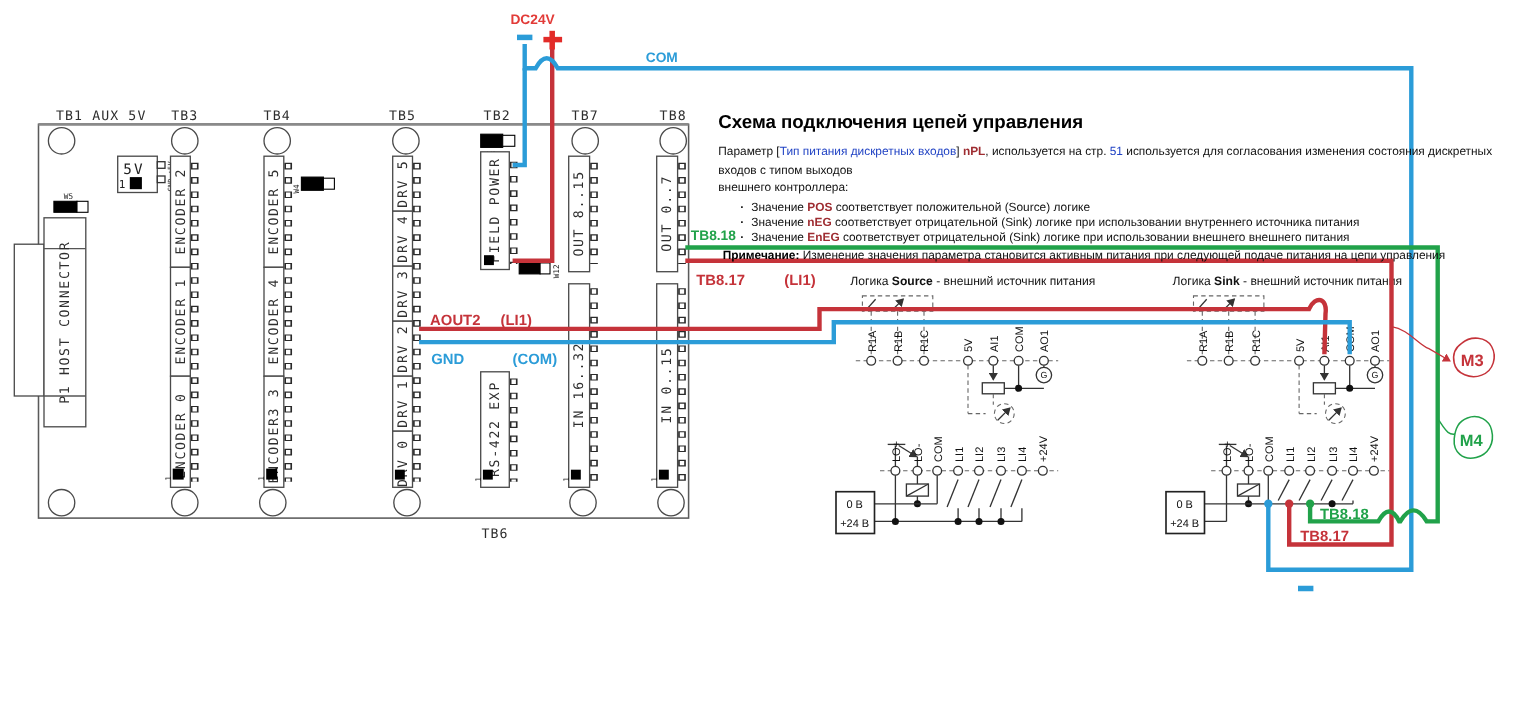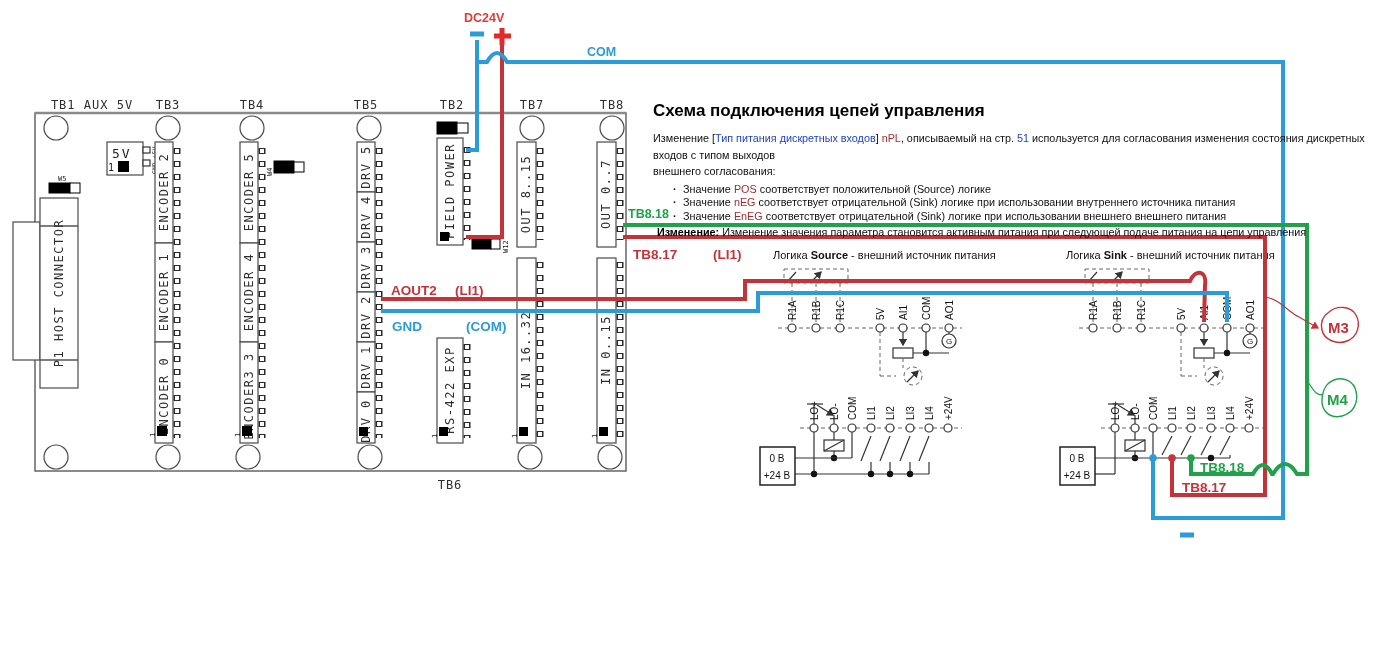--- a/index.html
+++ b/index.html
@@ -41,21 +41,21 @@
   .wlbl{font-family:"Liberation Sans",sans-serif;font-weight:bold;}
   .lr{fill:#c5333a;} .lb{fill:#2b9cd8;} .lg{fill:#21a24a;} .ldc{fill:#e23b38;}
   .f12{font-size:12.5px;} .f13{font-size:13.5px;} .f14{font-size:15px;}
   
   #textblock{position:absolute;left:653px;top:101px;width:733px;color:#101010;
              font-size:10.8px;line-height:16.5px;}
   #textblock h1{font-size:17px;line-height:20px;margin:0 0 9px 0;font-weight:bold;color:#000;}
   #textblock p{margin:0;}
   .link{color:#2143c4;}
   .plink{color:#2143c4;margin-top:20px;}
-  .kw{color:#9e2c31;font-weight:normal;}
+  .kw{color:#9e2c31;font-weight:bold;}
   ul.blts{list-style:none;margin:3px 0 0 0;padding:0 0 0 30px;}
   ul.blts li{line-height:13.6px;position:relative;}
   ul.blts li::before{content:"\00B7";position:absolute;left:-10px;font-weight:bold;}
   .note{margin-top:1px !important;padding-left:4px;}
   .note b{color:#000;}
 </style>
 </head>
 <body>
 
 <div id="stage">
@@ -453,21 +453,21 @@
     <text class="wlbl lb f13" x="466" y="331">(COM)</text>
     <text class="wlbl lg f13" x="1200" y="472">TB8.18</text>
     <text class="wlbl lr f13" x="1182" y="492">TB8.17</text>
     <text class="wlbl lr f14" x="1328" y="333">M3</text>
     <text class="wlbl lg f14" x="1327" y="405">M4</text>
   </g>
 </svg>
 
 <div id="textblock">
   <h1>Схема подключения цепей управления</h1>
-  <p><span>Изменение [</span><span class="link">Тип питания дискретных входов</span><span>] </span><b class="kw">nPL</b><span>, описываемый на стр. </span><span class="plink">51</span><span> используется для согласования изменения состояния дискретных входов с типом выходов</span><br><span>внешнего согласования:</span></p>
+  <p><span>Параметр [</span><span class="link">Тип питания дискретных входов</span><span>] </span><b class="kw">nPL</b><span>, используется на стр. </span><span class="plink">51</span><span> используется для согласования изменения состояния дискретных входов с типом выходов</span><br><span>внешнего контроллера:</span></p>
   <ul class="blts">
     <li><span>Значение </span><b class="kw">POS</b><span> соответствует положительной (Source) логике</span></li>
     <li><span>Значение </span><b class="kw">nEG</b><span> соответствует отрицательной (Sink) логике при использовании внутреннего источника питания</span></li>
     <li><span>Значение </span><b class="kw">EnEG</b><span> соответствует отрицательной (Sink) логике при использовании внешнего внешнего питания</span></li>
   </ul>
-  <p class="note"><b>Изменение:</b><span> Изменение значения параметра становится активным питания при следующей подаче питания на цепи управления</span></p>
+  <p class="note"><b>Примечание:</b><span> Изменение значения параметра становится активным питания при следующей подаче питания на цепи управления</span></p>
 </div>
 </div>
 
 </body></html>

